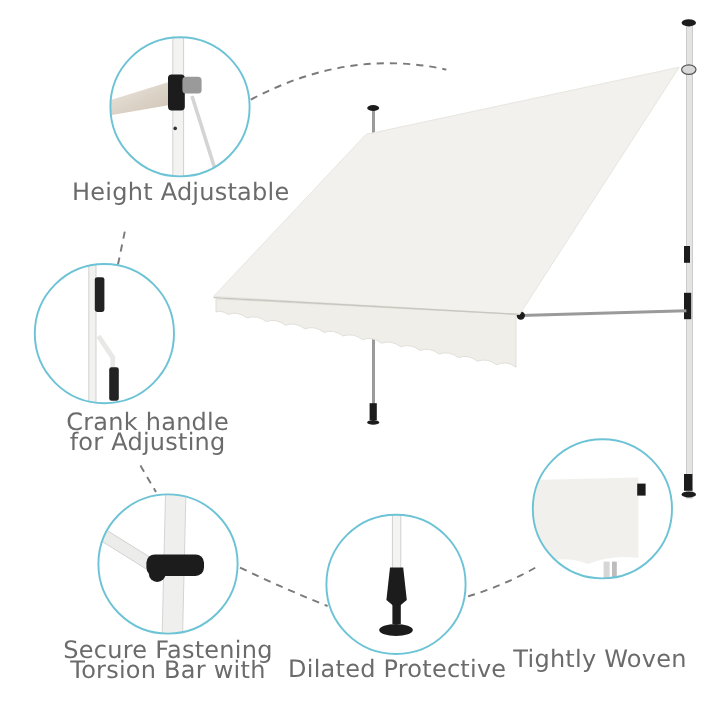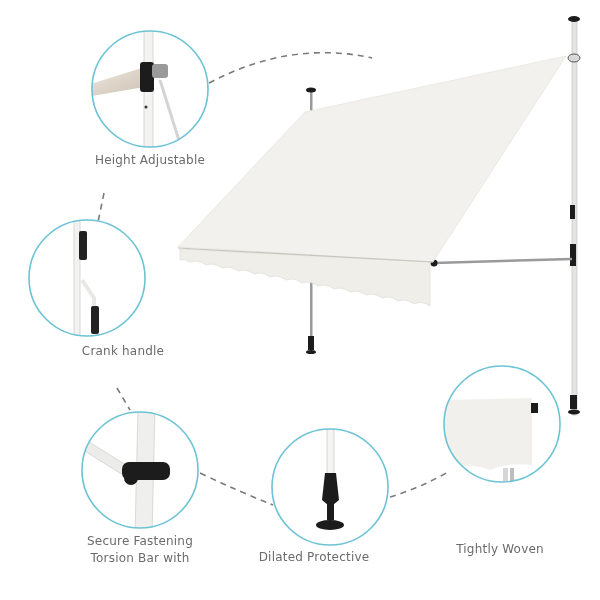--- a/index.html
+++ b/index.html
@@ -1,20 +1,20 @@
 <!DOCTYPE html>
 <html><head>
 <meta charset="utf-8">
 <style>
   html, body { margin: 0; padding: 0; background: #ffffff; }
   body { width: 600px; height: 600px; position: relative; overflow: hidden;
          font-family: "DejaVu Sans", sans-serif; }
   .stage { position: absolute; left: 0; top: 0; width: 600px; height: 600px; }
   .caption { position: absolute; text-align: center; color: #6b6b6b;
-             font-size: 12px; line-height: 17px; letter-spacing: 0.2px; white-space: nowrap; }
+             font-size: 20px; line-height: 17px; letter-spacing: 0.2px; white-space: nowrap; }
   .caption span { display: block; }
 </style>
 </head>
 <body>
 
 <svg class="stage" viewBox="0 0 600 600" xmlns="http://www.w3.org/2000/svg">
   <defs>
     <clipPath id="c1">
         <circle cx="150" cy="89" r="58"></circle>
       </clipPath>
@@ -127,26 +127,27 @@
     <circle cx="502" cy="424" r="58" fill="none" stroke="#6cc3d5" stroke-width="1.6"></circle>
   </g>
 </svg>
 
 <div class="caption" style="left:60px; top:152px; width:180px;">
   <span>Height Adjustable</span>
 </div>
 
 <div class="caption" style="left:0px; top:343px; width:174px;padding-left:36px;">
   <span>Crank handle</span>
+  <span>for Adjusting</span>
 </div>
 
 <div class="caption" style="left:50px; top:533px; width:180px;">
   <span>Secure Fastening</span>
   <span>Torsion Bar with</span>
 </div>
 
-<div class="caption" style="left:224px; top:549px; width:180px;">
+<div class="caption" style="left:240px; top:549px; width:180px;">
   <span>Dilated Protective</span>
 </div>
 
 <div class="caption" style="left:410px; top:509px; width:180px;margin-top:32px;">
   <span>Tightly Woven</span>
 </div>
 
 </body></html>

